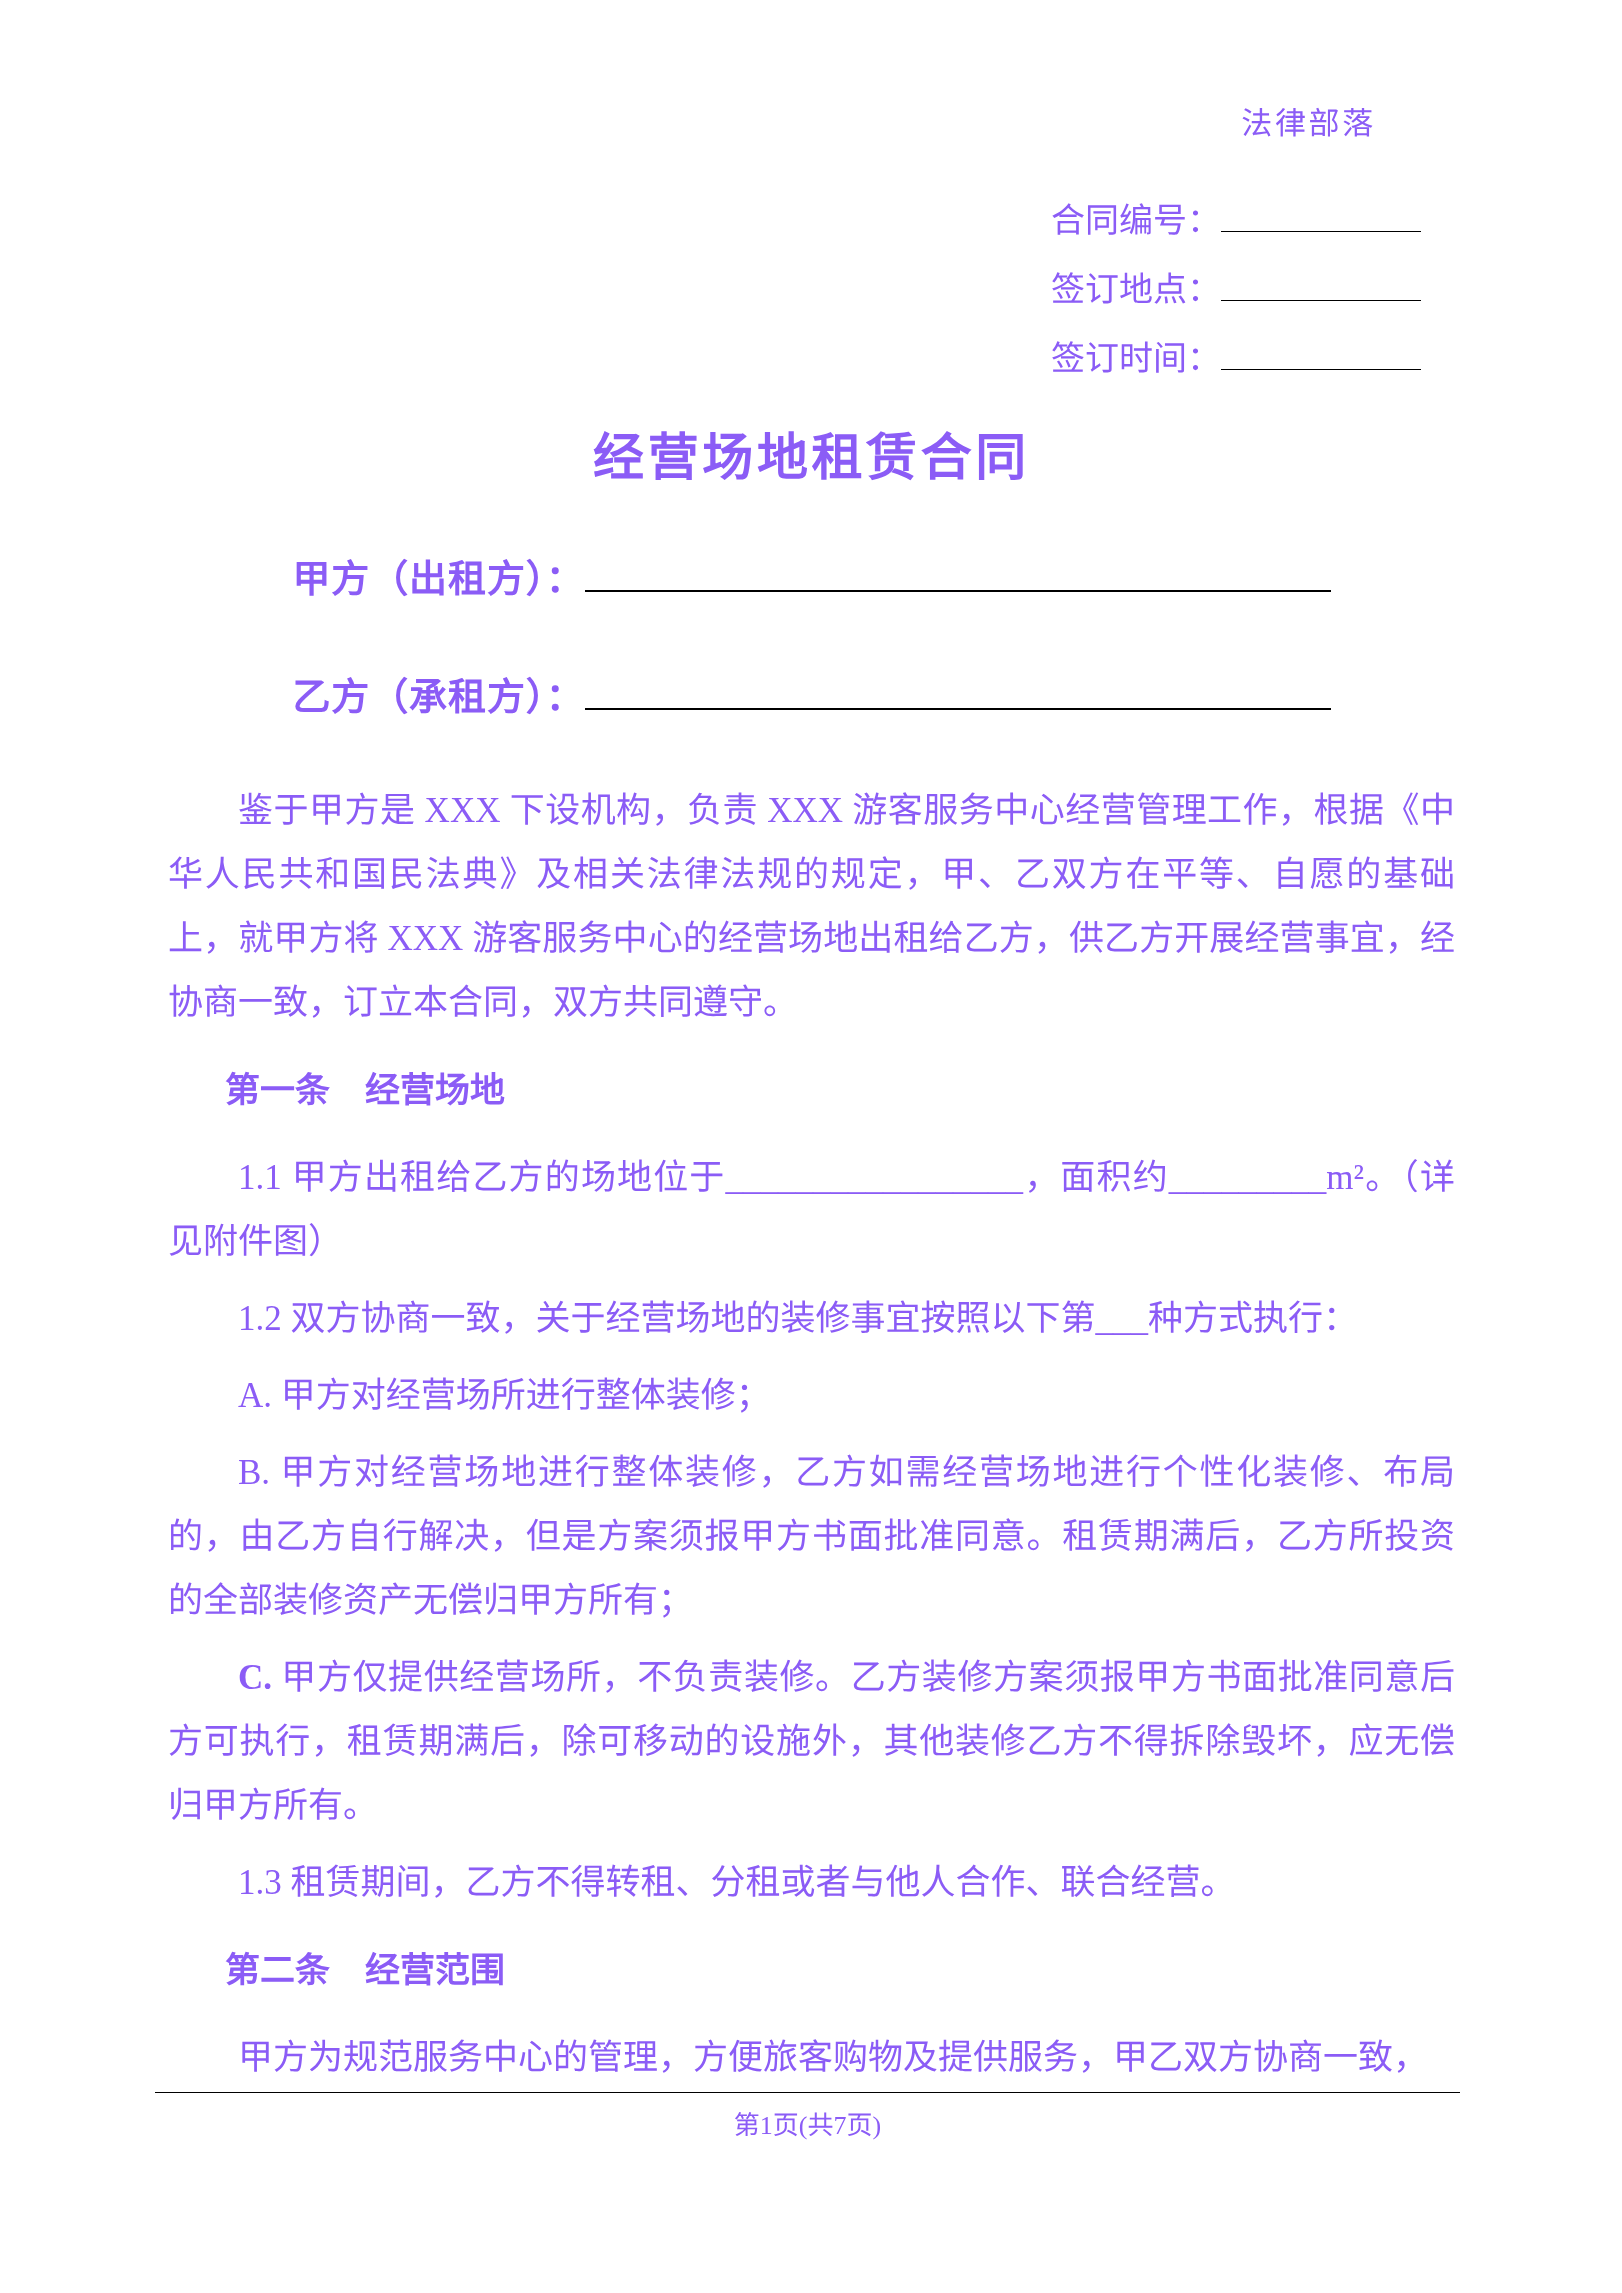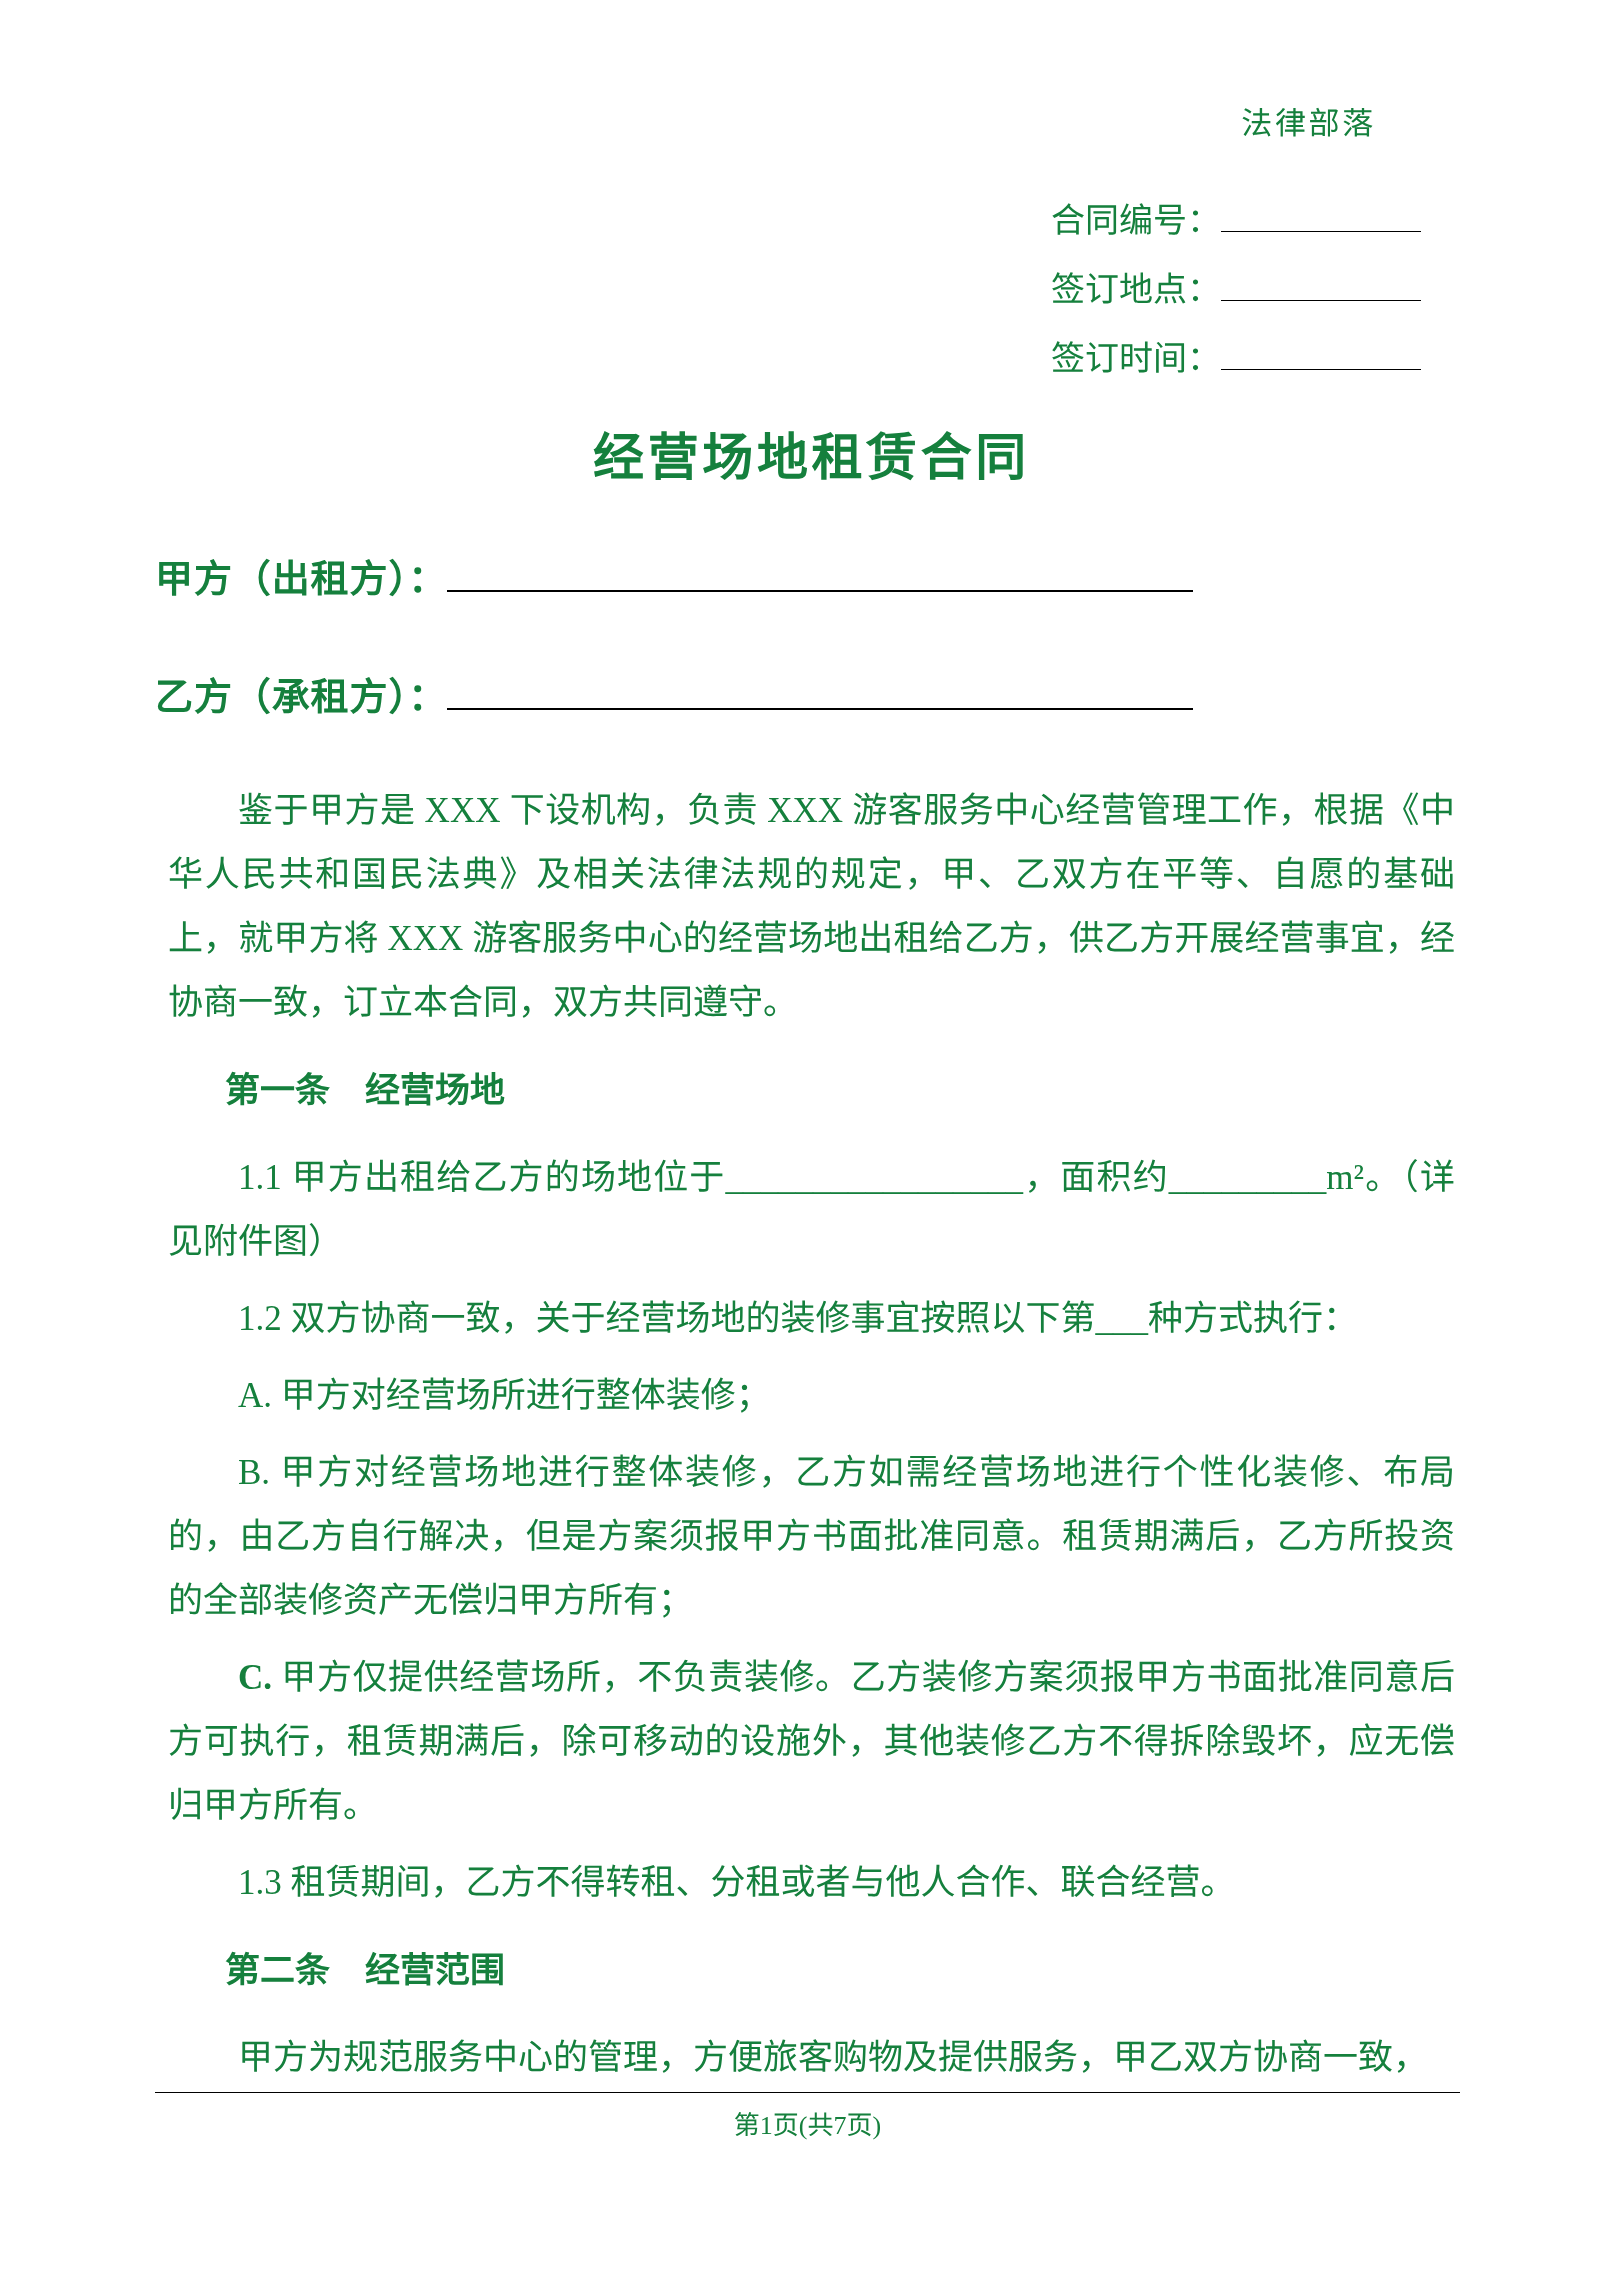--- a/index.html
+++ b/index.html
@@ -8,21 +8,21 @@
     background: #ffffff;
   }
   .page {
     position: relative;
     width: 1623px;
     height: 2294px;
     box-sizing: border-box;
     padding: 0 155px;
     margin: 0 auto;
     background: #ffffff;
-    color: #15803d;
+    color: #8b5cf6;
     font-family: "Liberation Serif", "DejaVu Serif", serif;
     overflow: hidden;
   }
   .watermark {
     position: absolute;
     top: 98px;
     right: 247px;
     font-size: 31px;
     letter-spacing: 2.7px;
   }
@@ -47,20 +47,21 @@
     line-height: 60px;
     font-weight: 700;
     text-align: center;
     letter-spacing: 3.6px;
   }
   .party-row {
     margin-top: 65px;
     font-size: 38px;
     line-height: 53px;
     white-space: nowrap;
+    text-align: center;
   }
   .party-label {
     font-weight: 700;
     letter-spacing: 0.9px;
   }
   .party-blank {
     width: 746px;
     border-bottom-width: 2.7px;
   }
   .para {

